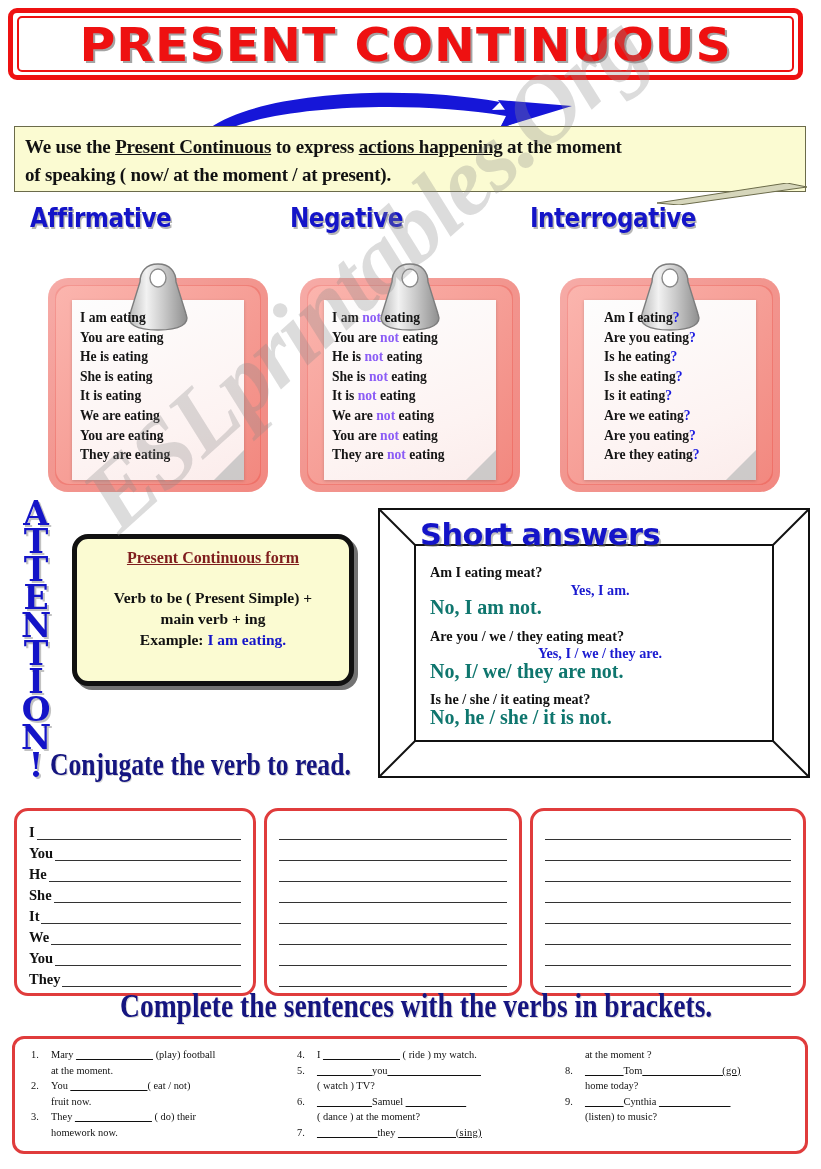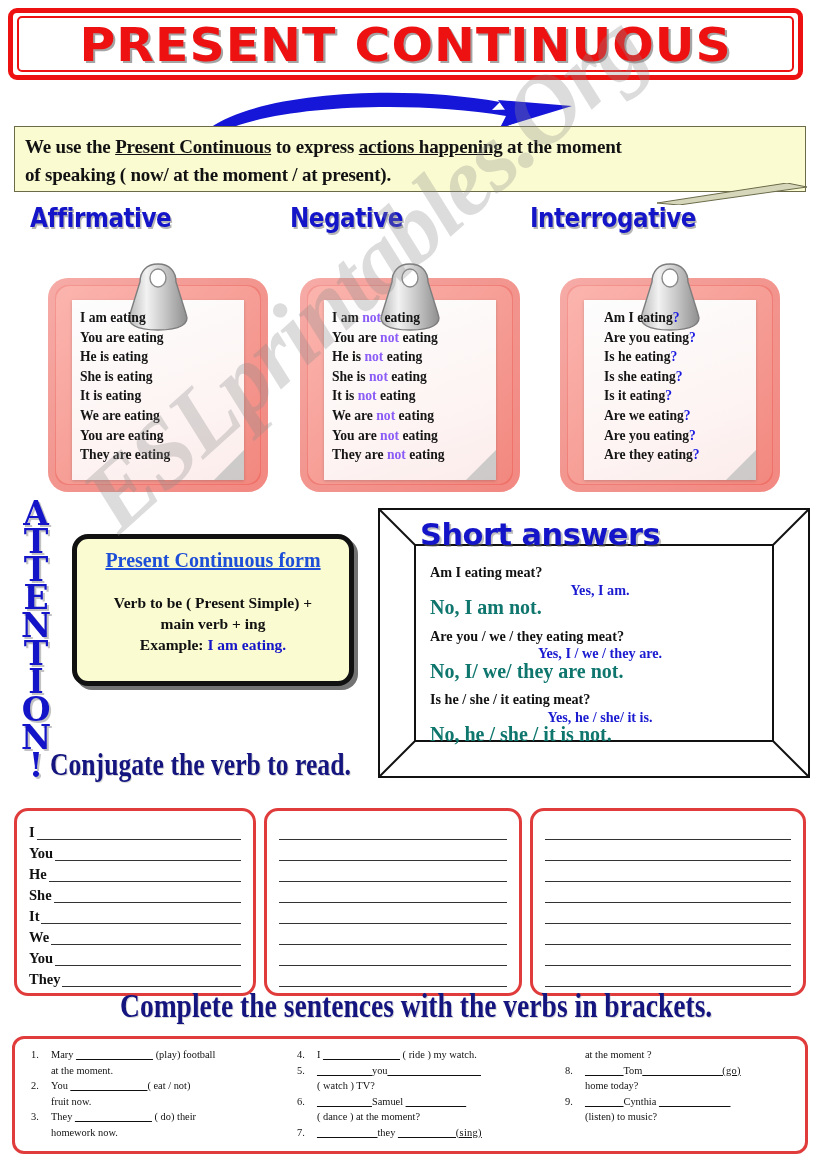--- a/index.html
+++ b/index.html
@@ -219,23 +219,23 @@
     background: #fbfbd2;
     border: 5px solid #111111;
     border-radius: 16px;
     box-sizing: border-box;
     text-align: center;
     padding-top: 10px;
     box-shadow: 4px 4px 0 rgba(0,0,0,0.55);
   }
   #form-box .fb-title {
     font-family: "Liberation Serif", serif;
-    font-size: 20px;
-    font-weight: bold;
-    color: #1d4ed8;
+    font-size: 16px;
+    font-weight: bold;
+    color: #7f1d1d;
     text-decoration: underline;
     margin-bottom: 20px;
   }
   #form-box .fb-line {
     font-family: "Liberation Serif", serif;
     font-size: 15.5px;
     font-weight: bold;
     color: #111;
     line-height: 21px;
   }
@@ -542,21 +542,20 @@
         <div class="yes">Yes, I am.</div>
         <div class="no">No, I am not.</div>
       </div>
       <div class="sa-group">
         <div class="q">Are you / we / they eating meat?</div>
         <div class="yes">Yes, I  / we / they are.</div>
         <div class="no">No, I/ we/ they are not.</div>
       </div>
       <div class="sa-group">
         <div class="q">Is  he / she / it eating meat?</div>
-        <div class="yes">Yes, he / she/ it is.</div>
         <div class="no">No, he / she / it is not.</div>
       </div>
     </div>
   </div>
 
   <div class="script-head" id="head-conjugate">Conjugate the verb to read.</div>
 
   <div class="conj-box" id="conj-1">
     <div class="conj-row">
         <span class="conj-pron">I</span>

